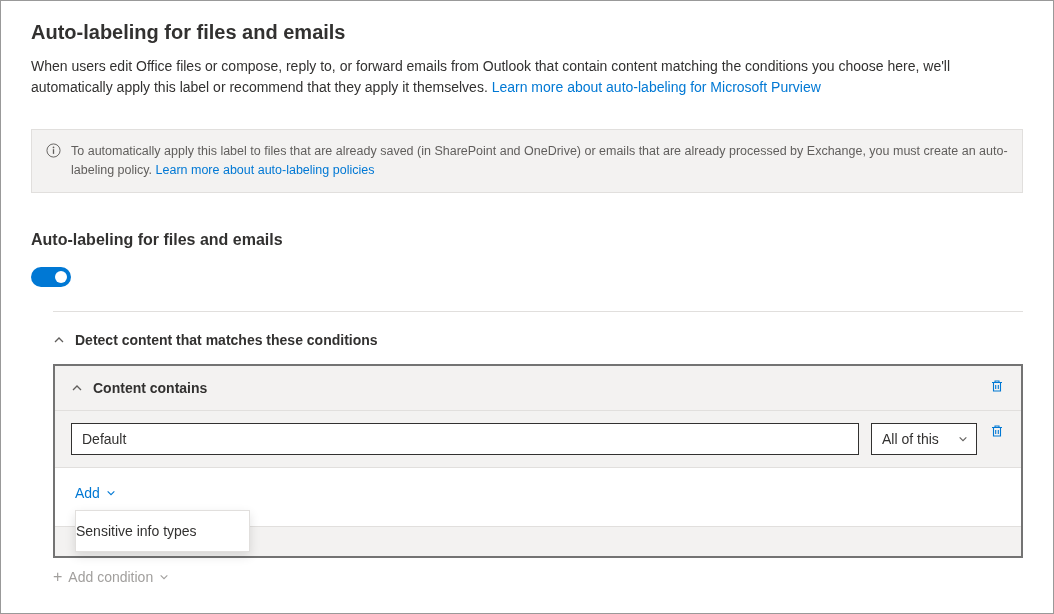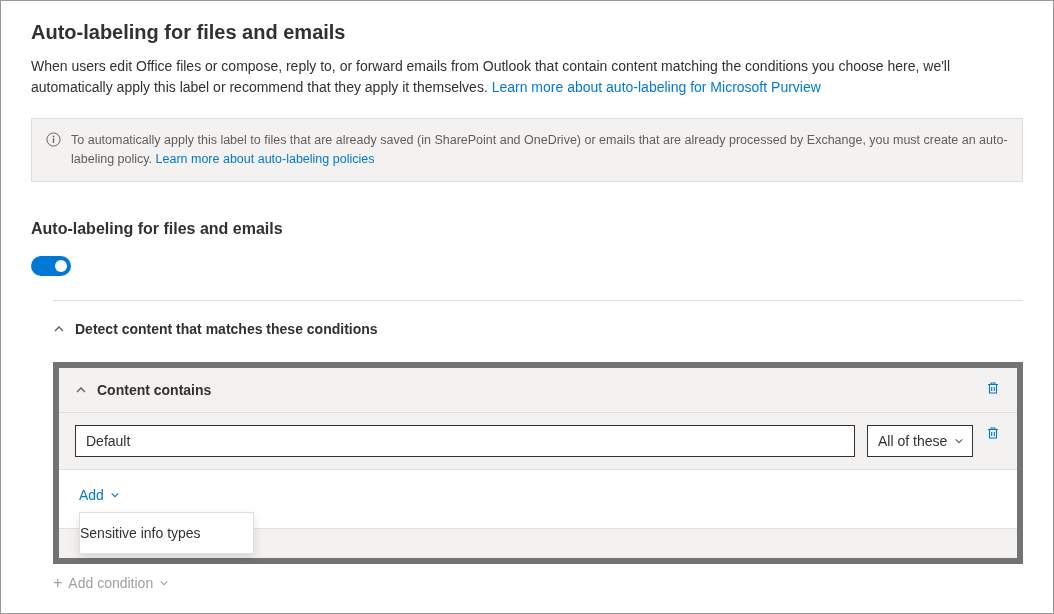--- a/index.html
+++ b/index.html
@@ -19,21 +19,21 @@
     }
     .page-title {
       font-size: 20px;
       font-weight: 600;
       margin-bottom: 12px;
     }
     .page-description {
       font-size: 14px;
       color: #323130;
       line-height: 1.5;
-      margin-bottom: 20px;
+      margin-bottom: 31px;
     }
     .page-description a {
       color: #0078d4;
       text-decoration: none;
     }
     .info-banner {
       background: #f3f2f1;
       border: 1px solid #e1dfdd;
       padding: 12px 14px;
       display: flex;
@@ -86,28 +86,28 @@
     }
     .collapsible {
       margin-left: 22px;
     }
     .collapsible-header {
       display: flex;
       align-items: center;
       gap: 10px;
       font-size: 14px;
       font-weight: 600;
-      margin-bottom: 25px;
+      margin-bottom: 16px;
       cursor: pointer;
     }
     .chevron {
       stroke: #605e5c;
     }
     .content-box {
-      border: 6px solid #737373;
+      border: 2px solid #737373;
       background: #fff;
     }
     .content-box-header {
       background: #f3f2f1;
       border-bottom: 1px solid #e1dfdd;
       padding: 12px 16px;
       display: flex;
       align-items: center;
       justify-content: space-between;
     }
@@ -246,21 +246,21 @@
       <span style="cursor:pointer">
         <svg class="trash-icon" width="16" height="16" viewBox="0 0 16 16" fill="none">
             <path d="M3 4.5 H13 M6 4 V3 H10 V4 M4.5 4.5 V13 H11.5 V4.5 M6.7 7 V11 M9.3 7 V11" stroke="#0078d4" stroke-width="1.1" fill="none"></path>
           </svg>
       </span>
     </div>
 
     <div class="input-row">
       <input class="text-input" type="text" value="Default" style="">
       <div class="dropdown">
-        <span>All of these</span>
+        <span>All of this</span>
         <svg width="10" height="10" viewBox="0 0 12 12">
             <path d="M2 4 L6 8 L10 4" stroke="#605e5c" stroke-width="1.3" fill="none"></path>
           </svg>
       </div>
       <span style="cursor:pointer">
         <svg class="trash-icon" width="16" height="16" viewBox="0 0 16 16" fill="none">
             <path d="M3 4.5 H13 M6 4 V3 H10 V4 M4.5 4.5 V13 H11.5 V4.5 M6.7 7 V11 M9.3 7 V11" stroke="#0078d4" stroke-width="1.1" fill="none"></path>
           </svg>
       </span>
     </div>

